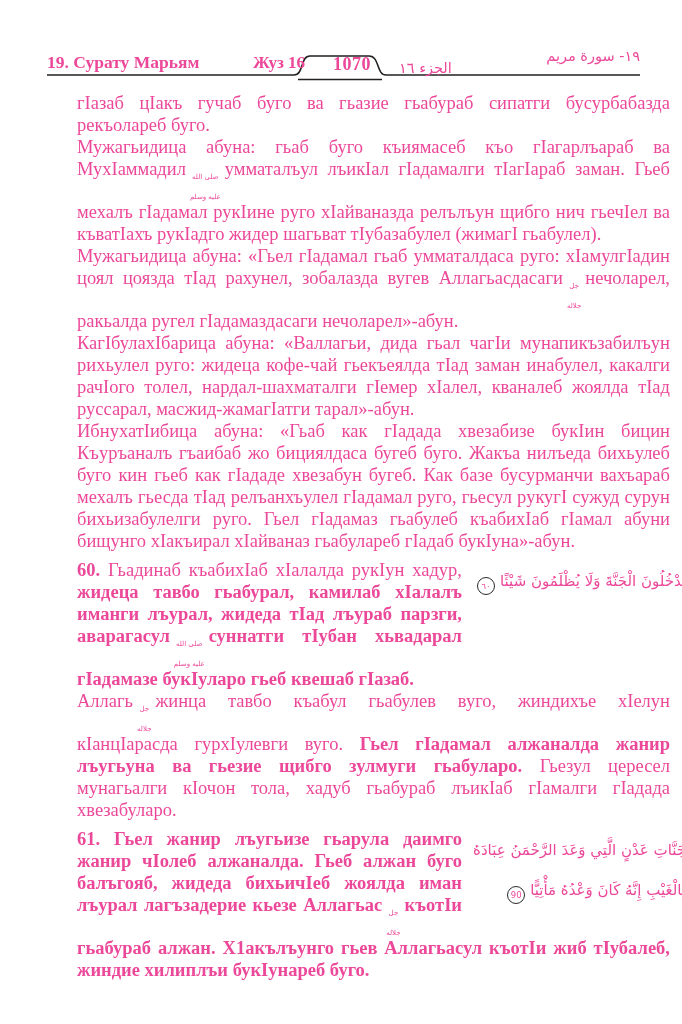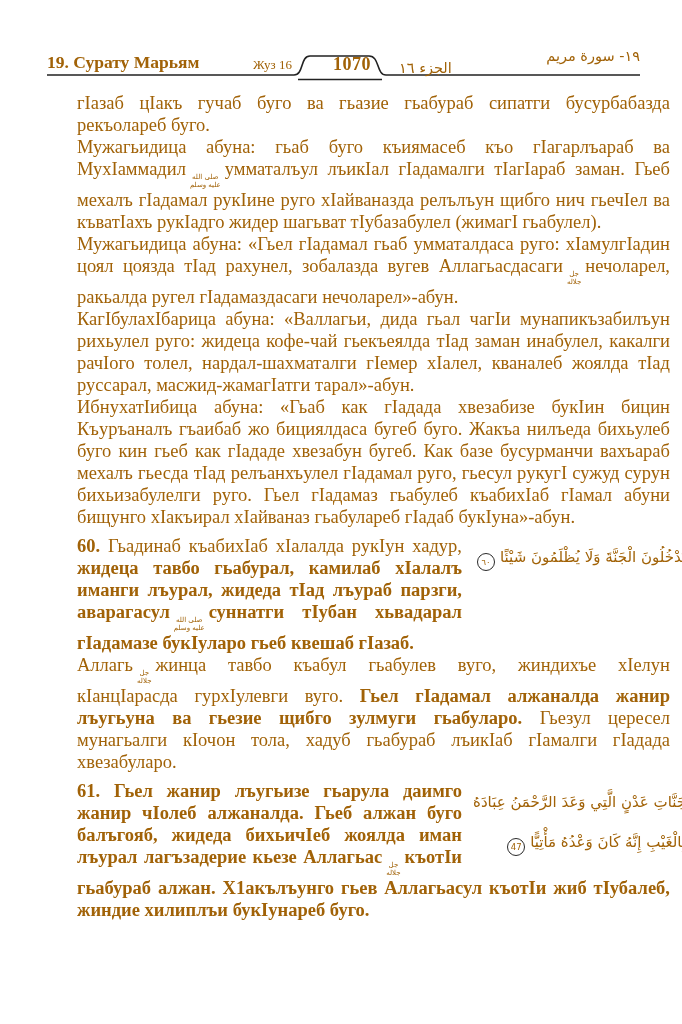--- a/index.html
+++ b/index.html
@@ -3,42 +3,42 @@
 <meta charset="utf-8">
 <style>
   html,body{margin:0;padding:0;background:#ffffff;}
   .page{
     position:relative;
     width:682px;height:1024px;
     background:#ffffff;
     box-sizing:border-box;
     padding:46px 42px 0 47px;
     font-family:"Liberation Serif", serif;
-    color:#a16207;
+    color:#ec4899;
     overflow:hidden;
   }
   
   .hdr{position:relative;height:38px;width:593px;}
   .hdr-svg{position:absolute;left:0;bottom:0;width:593px;height:36px;}
   .hdr-item{position:absolute;white-space:nowrap;z-index:2;}
   .hdr-title{left:0;bottom:11px;font-weight:bold;font-size:17.5px;}
-  .hdr-juz{left:206px;bottom:11px;font-weight:normal;font-size:13px;}
+  .hdr-juz{left:206px;bottom:11px;font-weight:bold;font-size:17px;}
   .hdr-page{left:262px;width:62px;bottom:9px;text-align:right;font-weight:bold;font-size:18px;letter-spacing:.5px;}
   .hdr-juz-ar{left:352px;bottom:8px;font-family:"DejaVu Sans",sans-serif;font-size:14.5px;direction:rtl;}
   .hdr-surah-ar{right:0;bottom:20px;font-family:"DejaVu Sans",sans-serif;font-size:14.5px;direction:rtl;}
   
   .body-text{margin-top:8px;width:593px;font-size:18.5px;line-height:22px;text-align:justify;margin-left:30px;}
   .body-p{margin:0;}
   .bold{font-weight:bold;}
   .verse-block{margin-top:7px;}
   
   .honorific{
     display:inline-flex;flex-direction:column;align-items:center;justify-content:center;
     font-family:"DejaVu Sans",sans-serif;font-weight:normal;
-    font-size:7px;line-height:7.5px;vertical-align:-4px;margin:0 4px;direction:rtl;
+    font-size:7px;line-height:7.5px;vertical-align:-4px;margin:0 4px;direction:rtl;gap:12px;
   }
   .honorific span{display:block;white-space:nowrap;}
   
   .arabic-float{
     float:right;width:216px;height:86px;
     margin-left:8px;margin-right:-16px;padding-top:2px;
     direction:rtl;text-align:right;
     font-family:"DejaVu Sans",sans-serif;font-size:15px;font-weight:normal;
   }
   .arabic-line{line-height:40px;white-space:nowrap;text-align:right;}
@@ -116,21 +116,21 @@
         </span><span>жинца тавбо къабул гьабулев вуго, жиндихъе хIелун кIанцIарасда гурхIулевги вуго. </span><span class="bold">Гьел гIадамал алжаналда жанир лъугьуна ва гьезие щибго зулмуги гьабуларо.</span><span> Гьезул цересел мунагьалги кIочон тола, хадуб гьабураб лъикIаб гIамалги гIадада хвезабуларо.</span>
     </p>
 
     <div class="verse-block">
       <div class="arabic-float" dir="rtl">
         <div class="arabic-line">
           <span>جَنَّاتِ عَدْنٍ الَّتِي وَعَدَ الرَّحْمَنُ عِبَادَهُ</span>
         </div>
         <div class="arabic-line">
           <span>بِالْغَيْبِ إِنَّهُ كَانَ وَعْدُهُ مَأْتِيًّا</span><span class="ayah-mark">
-              <span>47</span>
+              <span>90</span>
             </span>
         </div>
       </div>
       <p class="body-p">
         <span class="bold">61. Гьел жанир лъугьизе гьарула даимго жанир чIолеб алжаналда. Гьеб алжан буго балъгояб, жидеда бихьичIеб жоялда иман лъурал лагъзадерие кьезе Аллагьас</span><span class="honorific bold">
             <span>جل</span>
             <span>جلاله</span>
           </span><span class="bold">къотIи гьабураб алжан. Х1акълъунго гьев Аллагьасул къотIи жиб тIубалеб, жиндие хилиплъи букIунареб буго.</span>
       </p>
     </div>

